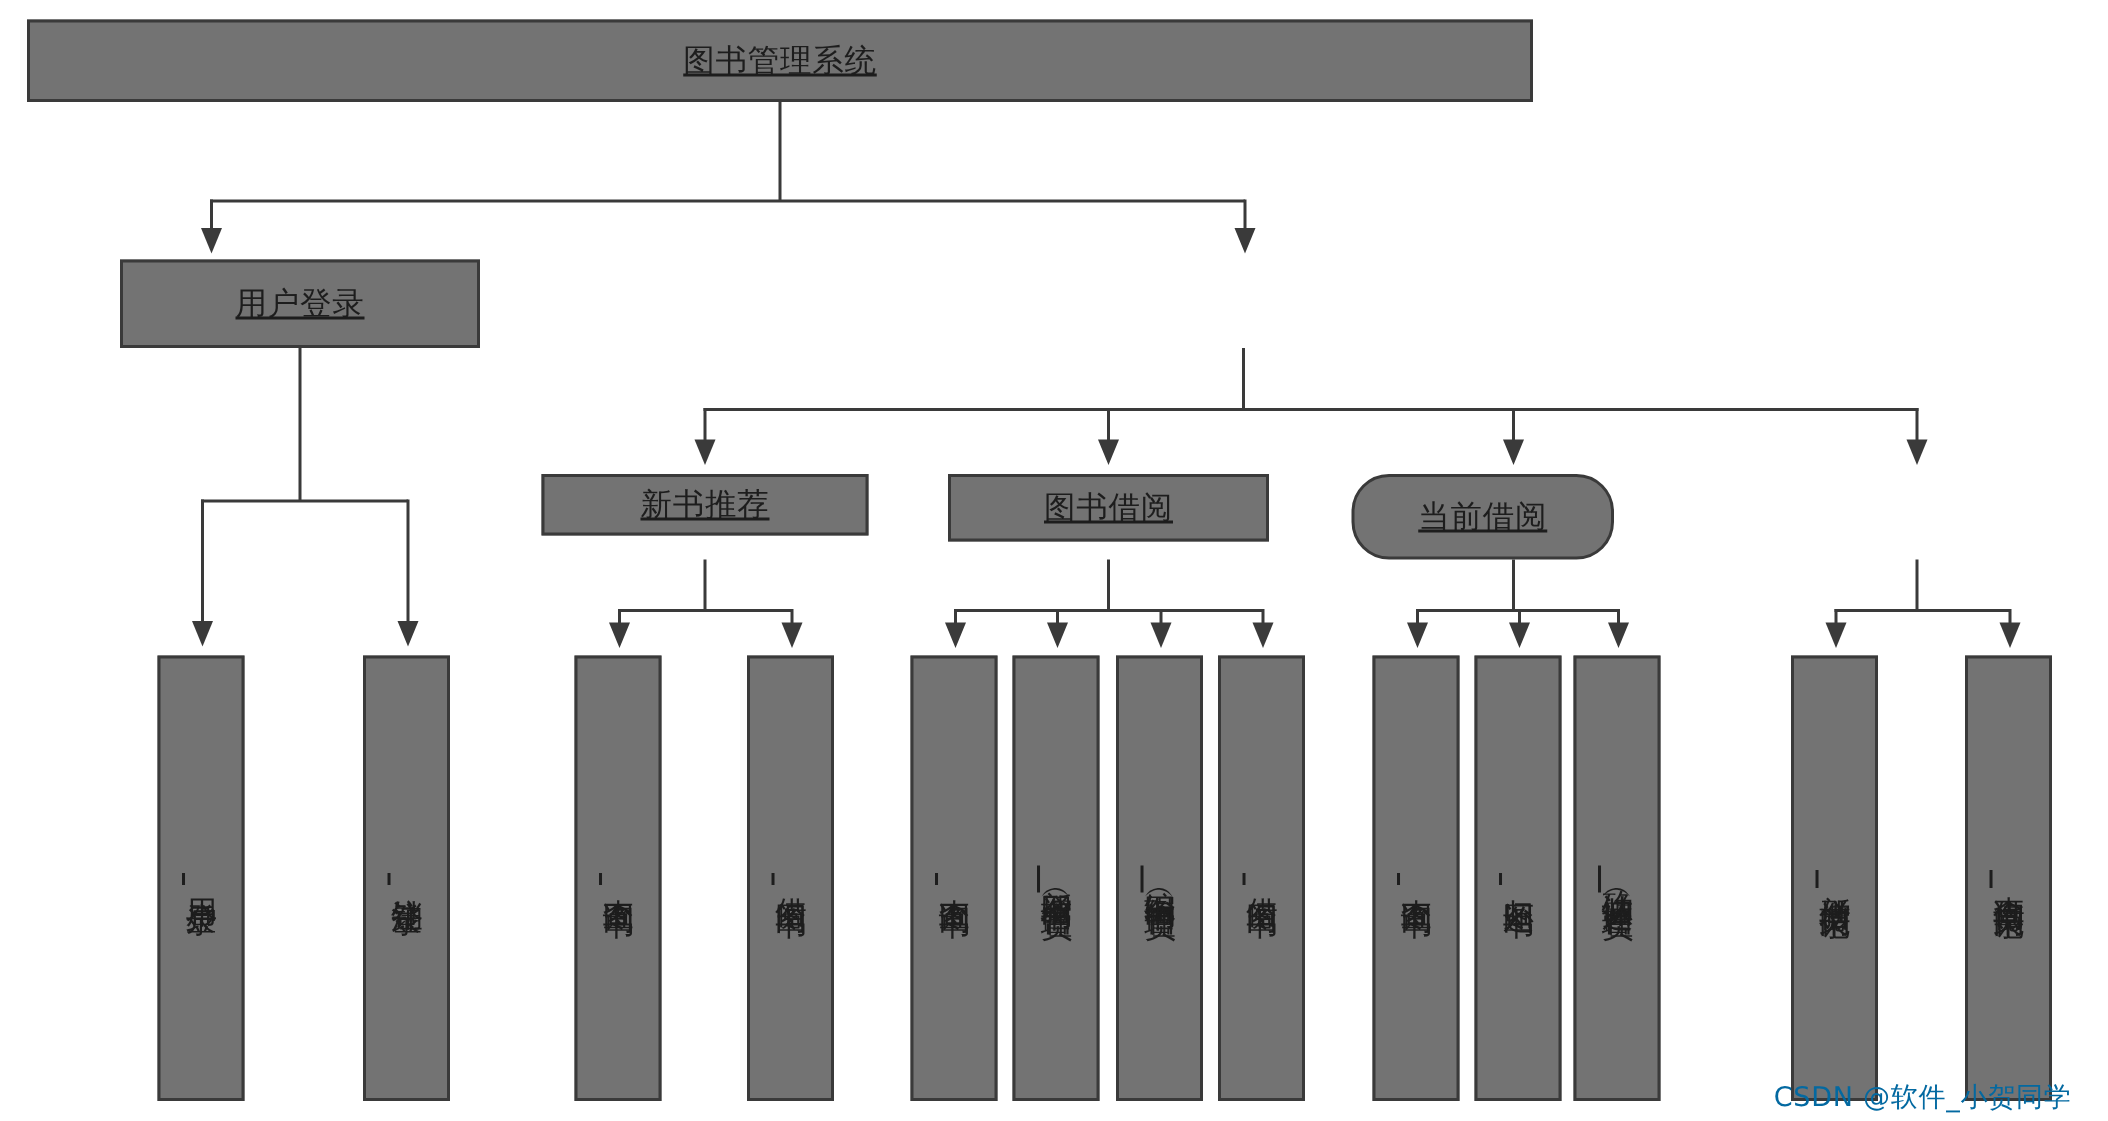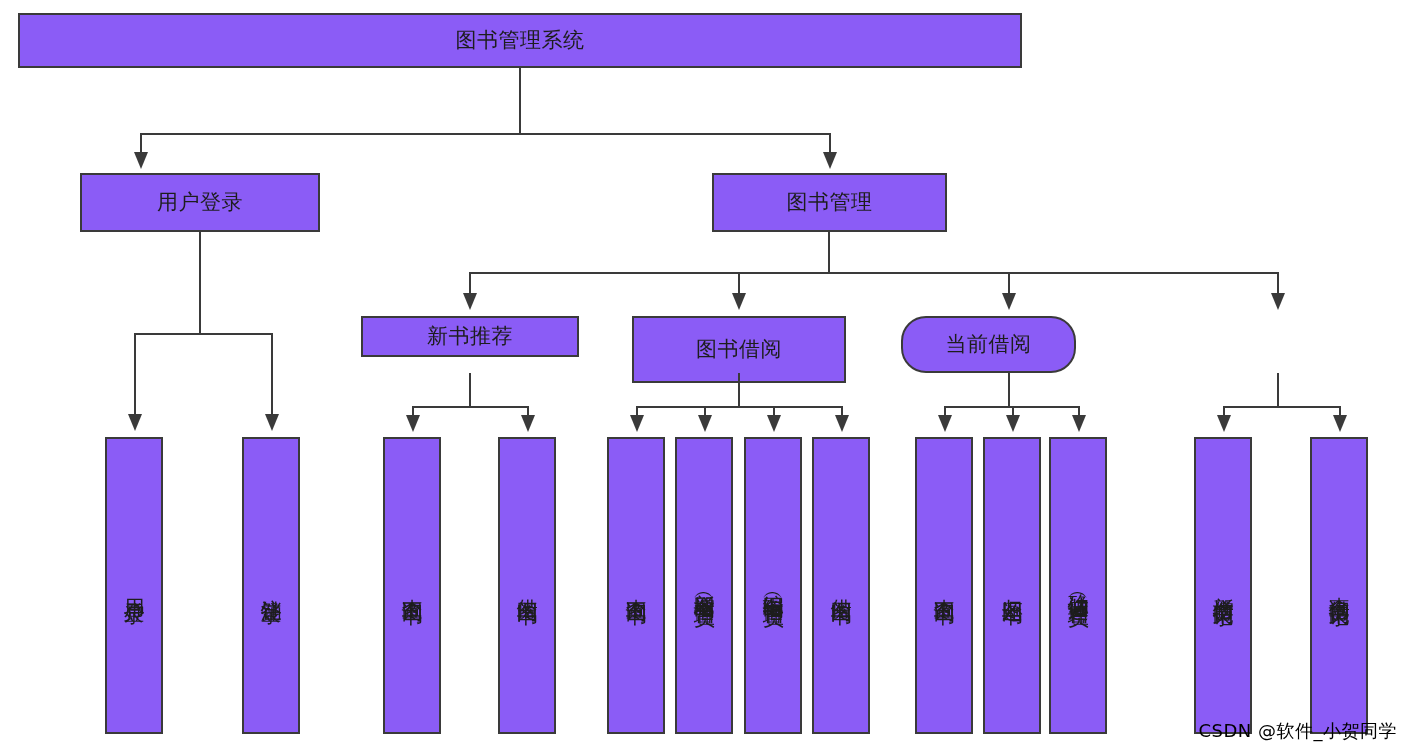--- a/index.html
+++ b/index.html
@@ -17,27 +17,28 @@
     height: 747px;
     background: #ffffff;
     overflow: hidden;
   }
 
   
   .node {
     position: absolute;
     box-sizing: border-box;
     border: 2px solid #3a3a3a;
-    background: #8b5cf6;
+    background: #737373;
     color: #1d1d1d;
     display: flex;
     align-items: center;
     justify-content: center;
     text-align: center;
     line-height: 1.08;
+    text-decoration: underline;
   }
   .node.h {
     font-size: 21px;
     letter-spacing: 0.5px;
   }
   .node.v {
     writing-mode: vertical-rl;
     text-orientation: upright;
     font-size: 21px;
     letter-spacing: 2px;
@@ -67,24 +68,24 @@
     width: 0;
     height: 0;
     border-left: 7px solid transparent;
     border-right: 7px solid transparent;
     border-top: 17px solid #3a3a3a;
   }
 
   
   #watermark {
     position: absolute;
-    right: 8px;
+    right: 24px;
     bottom: 4px;
     font-size: 18px;
-    color: #000000;
+    color: #0369a1;
     white-space: nowrap;
     letter-spacing: 0.5px;
   }
 </style>
 </head>
 <body>
 
 <div id="canvas">
 
   <div class="node h" style="left:18px; top:13px; width:1004px; height:55px;">
@@ -96,23 +97,20 @@
   <div class="hline" style="left:140px; top:133px; width:690px;"></div>
   <div class="vline" style="left:140px; top:133px; height:22px;"></div>
   <div class="arrow" style="left:134px; top:152px;"></div>
   <div class="vline" style="left:829px; top:133px; height:22px;"></div>
   <div class="arrow" style="left:823px; top:152px;"></div>
 
   <div class="node h" style="left:80px; top:173px; width:240px; height:59px;">
     <span>用户登录</span>
   </div>
 
-  <div class="node h" style="left:712px; top:173px; width:235px; height:59px;">
-    <span>图书管理</span>
-  </div>
 
   <div class="vline" style="left:199px; top:232px; height:102px;"></div>
   <div class="hline" style="left:134px; top:333px; width:138px;"></div>
   <div class="vline" style="left:134px; top:333px; height:84px;"></div>
   <div class="arrow" style="left:128px; top:414px;"></div>
   <div class="vline" style="left:271px; top:333px; height:84px;"></div>
   <div class="arrow" style="left:265px; top:414px;"></div>
 
   <div class="vline" style="left:828px; top:232px; height:41px;"></div>
   <div class="hline" style="left:469px; top:272px; width:810px;"></div>
@@ -126,21 +124,21 @@
   <div class="vline" style="left:1008px; top:272px; height:24px;"></div>
   <div class="arrow" style="left:1002px; top:293px;"></div>
 
   <div class="vline" style="left:1277px; top:272px; height:24px;"></div>
   <div class="arrow" style="left:1271px; top:293px;"></div>
 
   <div class="node h" style="left:361px; top:316px; width:218px; height:41px;">
     <span>新书推荐</span>
   </div>
 
-  <div class="node h" style="left:632px; top:316px; width:214px; height:67px;">
+  <div class="node h" style="left:632px; top:316px; width:214px; height:45px;">
     <span>图书借阅</span>
   </div>
 
   <div class="node h" style="left:901px; top:316px; width:175px; height:57px;border-radius:25px;">
     <span>当前借阅</span>
   </div>
 
 
   <div class="vline" style="left:469px; top:373px; height:34px;"></div>
   <div class="hline" style="left:412px; top:406px; width:116px;"></div>

